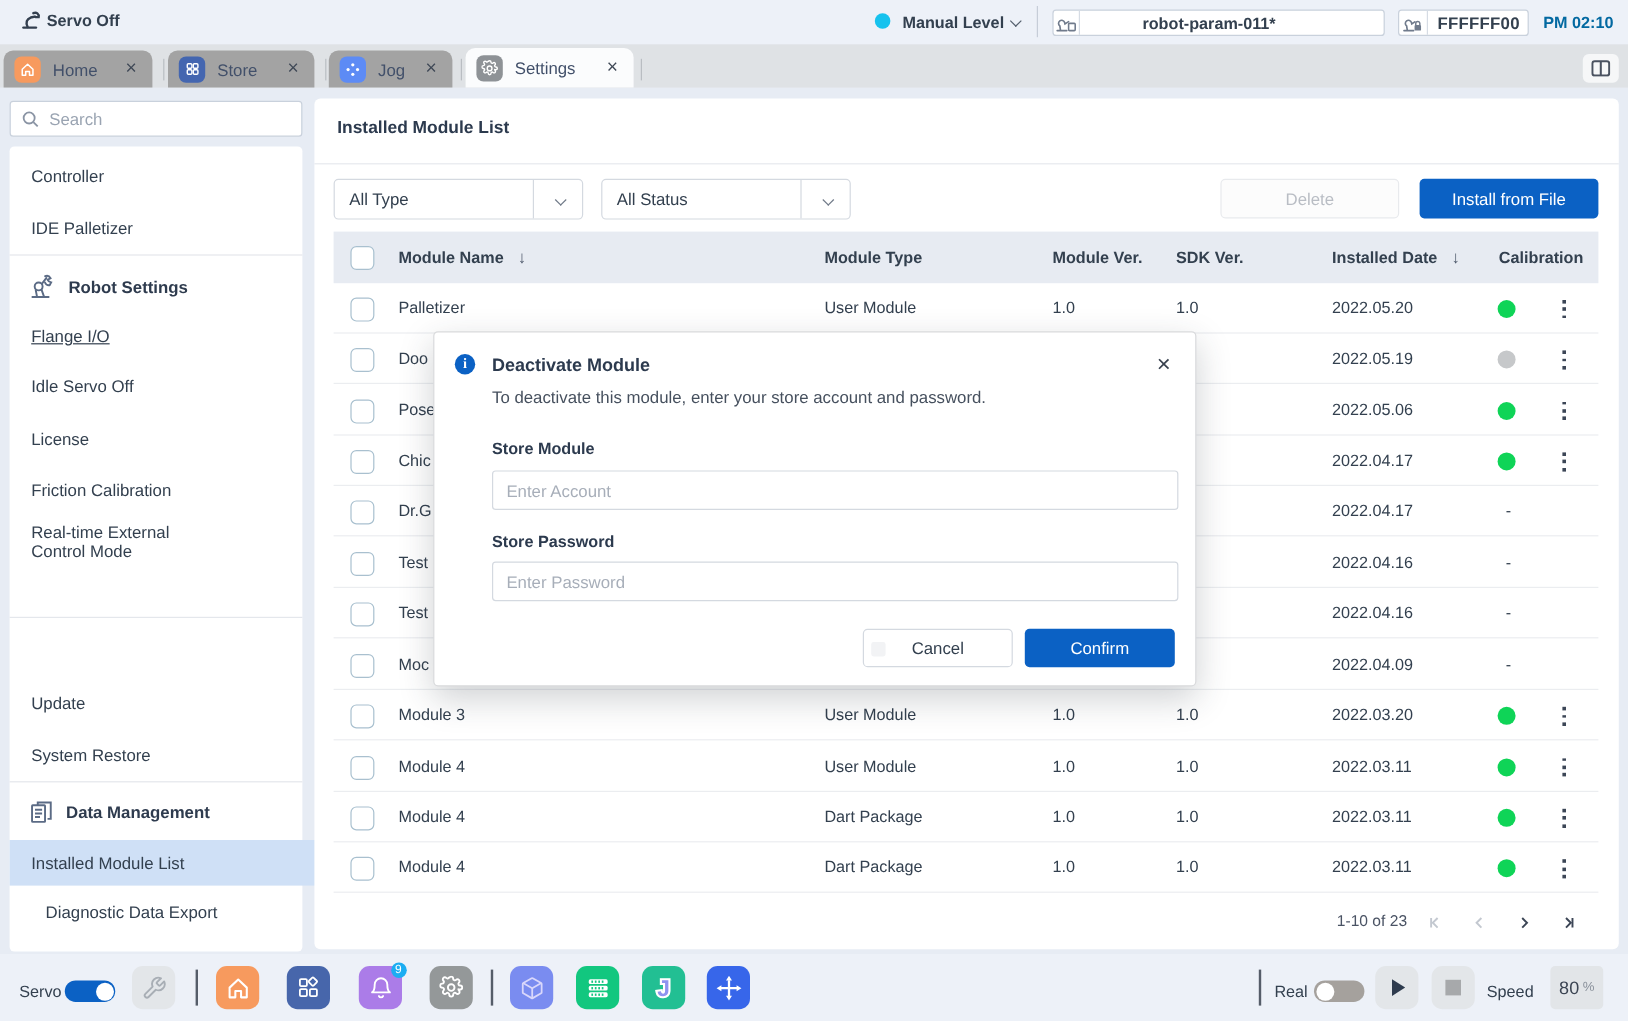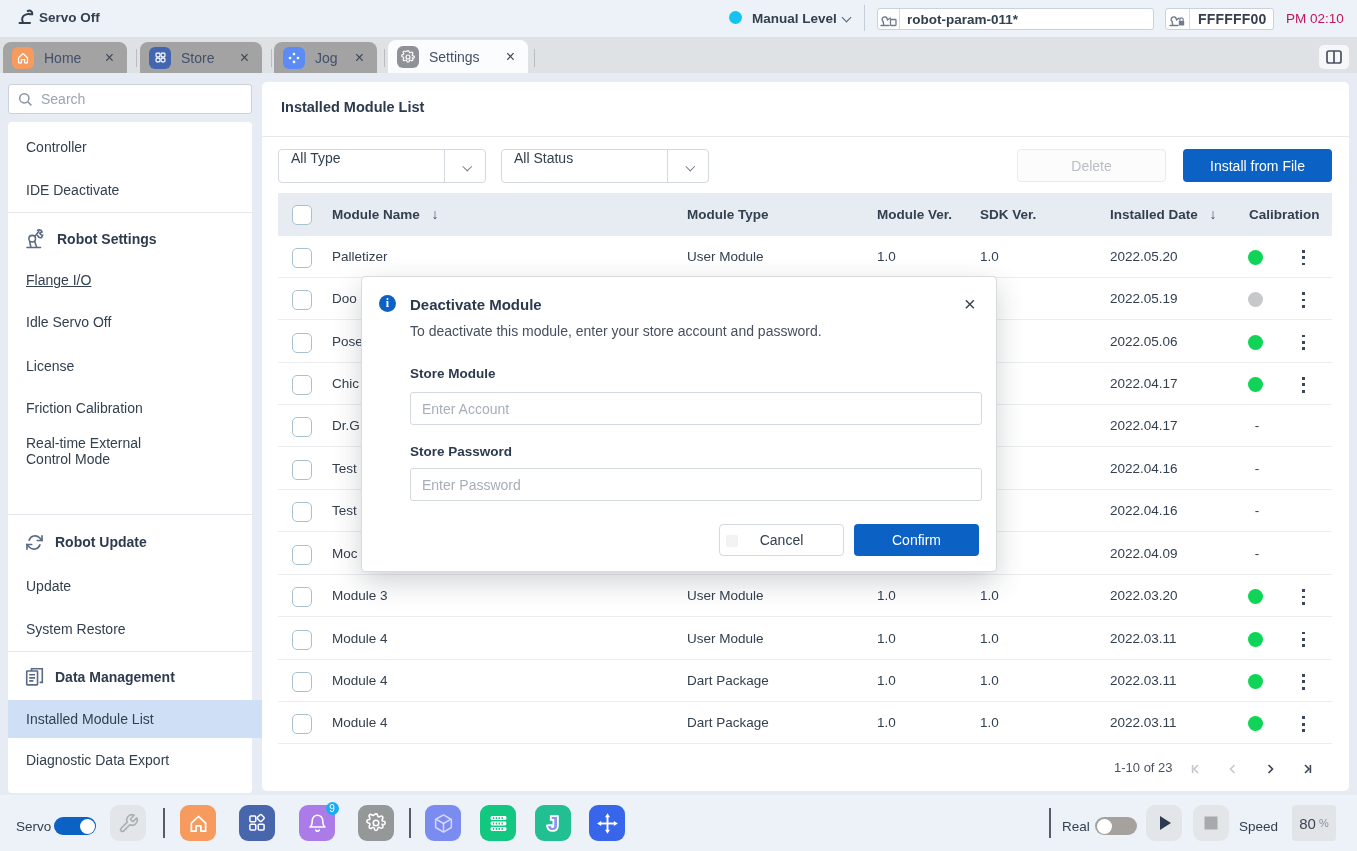--- a/index.html
+++ b/index.html
@@ -11,27 +11,27 @@
 
 #topbar { left:0; top:0; width:1357px; height:37px; background:#edf1f8; }
 #servoff-ic { left:18px; top:9px; }
 #servoff { left:39px; top:10px; font-size:13.5px; font-weight:700; color:#33404f; }
 #mlv-dot { left:729px; top:11px; width:13px; height:13px; border-radius:50%; background:#16c2ee; }
 #mlv-txt { left:752px; top:11px; font-size:13.5px; font-weight:700; color:#33404f; }
 .chev { display:inline-block; width:7px; height:7px; border-right:1.6px solid #55606e; border-bottom:1.6px solid #55606e; transform:rotate(45deg); }
 #mlv-chev { left:843px; top:14px; }
 #topsep1 { left:864px; top:5px; width:1px; height:26px; background:#c6cdd8; }
 .topbox { background:#fff; border:1px solid #c9d1dc; border-radius:3px; height:22px; top:8px; display:flex; align-items:center; }
-#parambox { left:877px; width:277px; }
+#parambox { left:877px; width:277px;gap:45px; }
 .topbox .icn { width:22px; height:20px; border-right:1px solid #d6dce4; display:flex; align-items:center; justify-content:center; }
 #parambox .txt { font-size:13.5px; font-weight:700; color:#33404f; padding-left:7px; }
 #lockbox { left:1165px; width:109px; }
 #lockbox .icn { width:24px; }
 #lockbox .txt { font-size:14px; font-weight:700; color:#33404f; padding-left:8px; letter-spacing:0.2px;}
-#clock { left:1286px; top:11px; font-size:13.5px; font-weight:400; color:#be185d; }
+#clock { left:1286px; top:11px; font-size:13.5px; font-weight:700; color:#0369a1; }
 
 
 #tabbar { left:0; top:37px; width:1357px; height:36px; background:#dfe2e5; }
 .tab { position:absolute; top:5px; height:31px; border-radius:8px 8px 0 0; background:#a3a3a3; display:flex; align-items:center; }
 .tab.active { background:#fbfcfd; top:3px; height:33px; }
 .tab .ticon { width:22px; height:22px; border-radius:6px; margin-left:9px; display:flex; align-items:center; justify-content:center; }
 .tab .tlabel { font-size:14px; color:#42506a; margin-left:10px; }
 .tab .tx { font-size:16px; color:#3f4856; margin-left:auto; margin-right:13px; font-weight:400; }
 .tabsep { position:absolute; top:12px; width:1px; height:18px; background:#b9bdc2; }
 #splitbtn { left:1319px; top:8px; width:30px; height:24px; background:#f6f7f8; border-radius:5px; display:flex; align-items:center; justify-content:center; }
@@ -46,21 +46,21 @@
 .mitem.sel { background:#cfe0f6; }
 .mhead { position:absolute; left:0; width:244px; height:42px; display:flex; align-items:center; font-size:14px; font-weight:700; color:#2e3b4e; }
 .mhead svg { margin-left:17px; }
 .mhead .mtx { margin-left:11px; }
 .msep { position:absolute; left:0; width:244px; height:1px; background:#e4e7ec; }
 
 
 #maincard { left:262px; top:82px; width:1087px; height:709px; background:#fff; border-radius:5px; }
 #mtitle { left:281px; top:99px; font-size:14.5px; font-weight:700; color:#2c3a4e; }
 #mtitlesep { left:262px; top:136px; width:1087px; height:1px; background:#e6e9ee; }
-.selbox { position:absolute; top:149px; height:34px; background:#fff; border:1px solid #d4d9e0; border-radius:4px; font-size:14px; color:#33404f; display:flex; align-items:flex-start; }
+.selbox { position:absolute; top:149px; height:34px; background:#fff; border:1px solid #d4d9e0; border-radius:4px; font-size:14px; color:#33404f; display:flex; align-items:center; }
 .selbox .stxt { margin-left:12px; }
 .selbox .schev { position:absolute; right:15px; top:13px; width:6.5px; height:6.5px; border-right:1.4px solid #707a88; border-bottom:1.4px solid #707a88; transform:rotate(45deg); }
 .selbox .ssep { position:absolute; right:40px; top:0; width:1px; height:32px; background:#d4d9e0; }
 #sel1 { left:278px; width:208px; }
 #sel2 { left:501px; width:208px; }
 #delbtn { left:1017px; top:149px; width:149px; height:33px; background:#fcfcfc; border:1px solid #e8eaed; border-radius:4px; color:#b9bdc4; font-size:14px; display:flex; align-items:center; justify-content:center; }
 #instbtn { left:1183px; top:149px; width:149px; height:33px; background:#0b61c4; border-radius:4px; color:#fff; font-size:14px; display:flex; align-items:center; justify-content:center; }
 
 
 #thead { left:278px; top:193px; width:1054px; height:42.8px; background:#e7ebf2; display:flex; align-items:center; font-size:13.5px; font-weight:700; color:#33404f; }
@@ -217,21 +217,21 @@
 
 <div class="abs" id="menucard">
   <div class="mitem" style="top:4px;">
       <span class="mtx">Controller</span>
       <svg class="lock" width="13" height="14" viewBox="0 0 13 14">
         <path d="M3.5 6 V4.4 a3 3 0 0 1 6 0 V6" fill="none" stroke="#6f7a8e" stroke-width="1.6"></path>
         <rect x="1.6" y="6" width="9.8" height="7" rx="1.2" fill="#6f7a8e"></rect>
       </svg>
     </div>
   <div class="mitem" style="top:47px;">
-      <span class="mtx">IDE Deactivate</span>
+      <span class="mtx">IDE Palletizer</span>
     </div>
   <div class="msep" style="top:90px;"></div>
   <div class="mhead" style="top:96px;">
       <svg width="21" height="22" viewBox="0 0 21 22">
         <g fill="none" stroke="#5b6b85" stroke-width="1.6" stroke-linecap="round">
           <path d="M2 19.5 h13.5"></path>
           <path d="M5.8 19 L4.8 13.9 M9.6 13.3 L11.6 19"></path>
           <circle cx="7.2" cy="10.7" r="3.3"></circle>
           <path d="M10 8.3 L13.7 3.6"></path>
           <path d="M12.6 2.2 a3.6 3.6 0 0 1 4.5 1.7 l-2.4 1.2 a4 4 0 0 0 2.9 2.2 l-1.2 2.4 a3.6 3.6 0 0 1-3.9-2.3"></path>
@@ -256,30 +256,20 @@
       <span class="mtx">Friction Calibration</span>
       <svg class="lock" width="13" height="14" viewBox="0 0 13 14">
         <path d="M3.5 6 V4.4 a3 3 0 0 1 6 0 V6" fill="none" stroke="#6f7a8e" stroke-width="1.6"></path>
         <rect x="1.6" y="6" width="9.8" height="7" rx="1.2" fill="#6f7a8e"></rect>
       </svg>
     </div>
   <div class="mitem" style="top:305px; height:48px; line-height:16px;">
       <span class="mtx">Real-time External<br>Control Mode</span>
     </div>
   <div class="msep" style="top:392px;"></div>
-  <div class="mhead" style="top:399px;">
-      <svg width="19" height="19" viewBox="0 0 24 24">
-        <g fill="none" stroke="#5b6b85" stroke-width="2.1" stroke-linecap="round" stroke-linejoin="round">
-          <polyline points="21.5 3.5 21.5 9.5 15.5 9.5"></polyline>
-          <polyline points="2.5 20.5 2.5 14.5 8.5 14.5"></polyline>
-          <path d="M5.2 9a8 8 0 0 1 13.2-3l3.1 3.5 M2.5 14.5l3.1 3.5a8 8 0 0 0 13.2-3"></path>
-        </g>
-      </svg>
-      <span class="mtx">Robot Update</span>
-    </div>
   <div class="mitem" style="top:443px;">
       <span class="mtx">Update</span>
       <svg class="lock" width="13" height="14" viewBox="0 0 13 14">
         <path d="M3.5 6 V4.4 a3 3 0 0 1 6 0 V6" fill="none" stroke="#6f7a8e" stroke-width="1.6"></path>
         <rect x="1.6" y="6" width="9.8" height="7" rx="1.2" fill="#6f7a8e"></rect>
       </svg>
     </div>
   <div class="mitem" style="top:486px;">
       <span class="mtx">System Restore</span>
       <svg class="lock" width="13" height="14" viewBox="0 0 13 14">
@@ -294,21 +284,21 @@
           <path d="M6.8 4.2 V1.8 h11.4 v14.4 h-2.8"></path>
           <rect x="1.8" y="4.2" width="11.4" height="14.6" rx="0.6" fill="#fff"></rect>
           <path d="M4.4 8.2 h6.2 M4.4 11.4 h6.2 M4.4 14.6 h4.4"></path>
         </g>
       </svg>
       <span class="mtx">Data Management</span>
     </div>
   <div class="mitem sel" style="top:578px; height:38px;">
       <span class="mtx">Installed Module List</span>
     </div>
-  <div class="mitem" style="top:617px;">
+  <div class="mitem" style="top:617px;padding-left:12px;">
       <span class="mtx">Diagnostic Data Export</span>
     </div>
 </div>
 
 <div class="abs" id="maincard"></div>
 <div class="abs" id="mtitle">Installed Module List</div>
 <div class="abs" id="mtitlesep"></div>
 <div class="abs selbox" id="sel1">
     <span class="stxt">All Type</span>
     <span class="ssep"></span>

